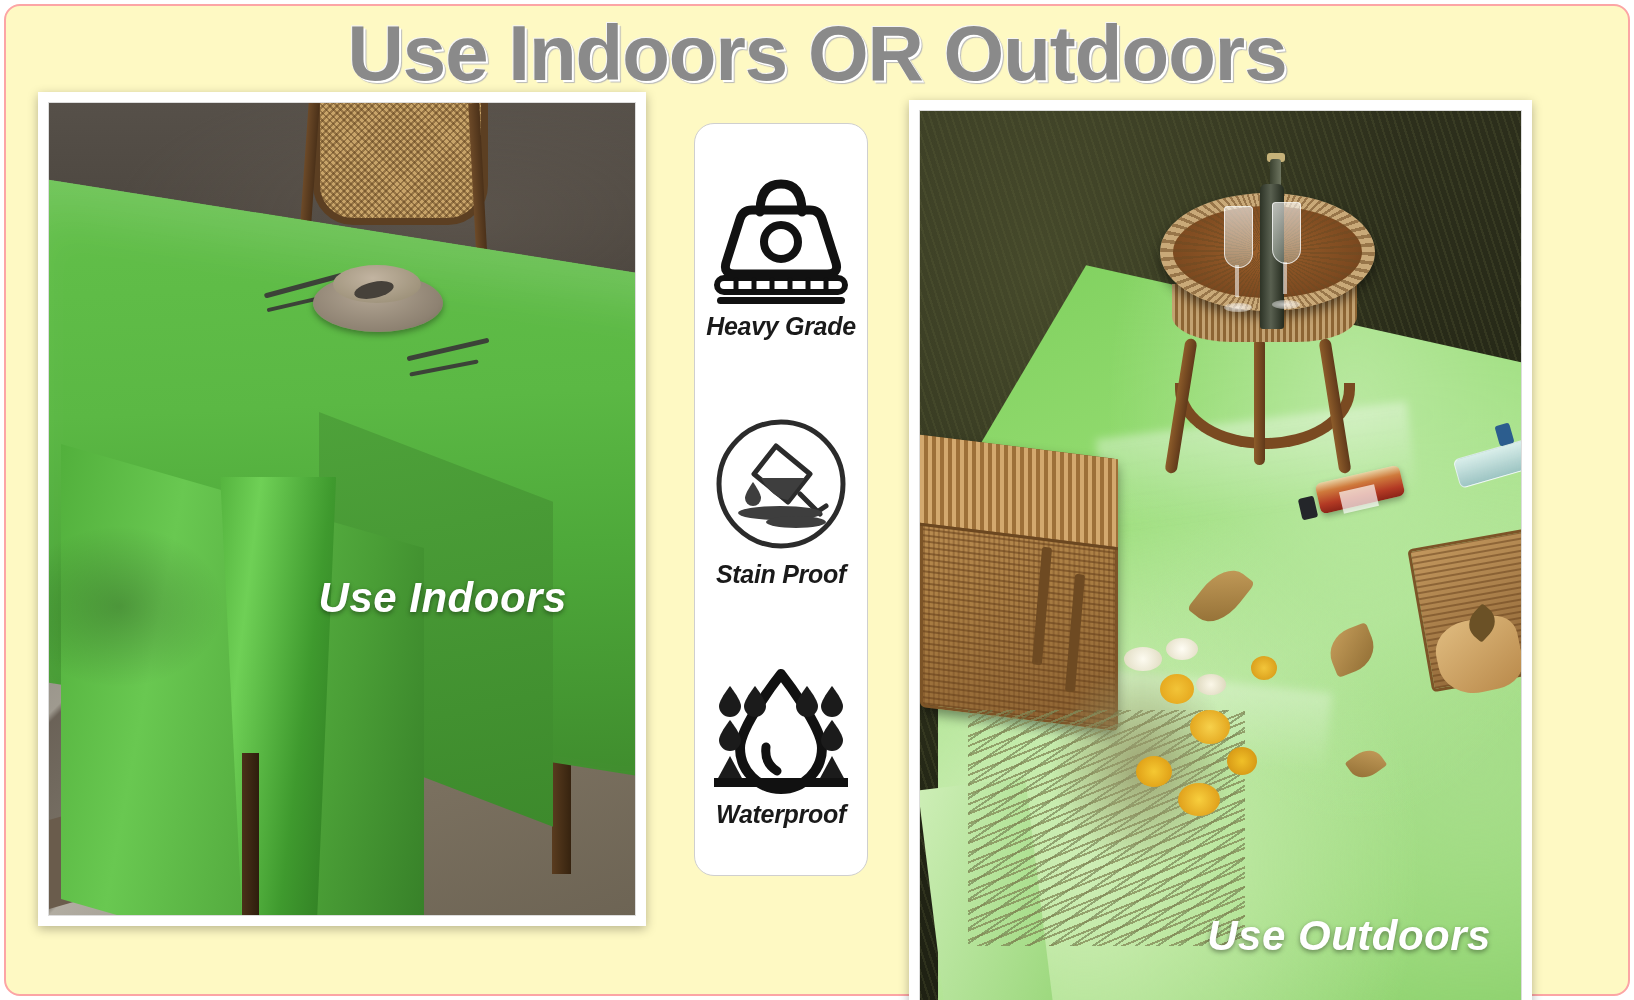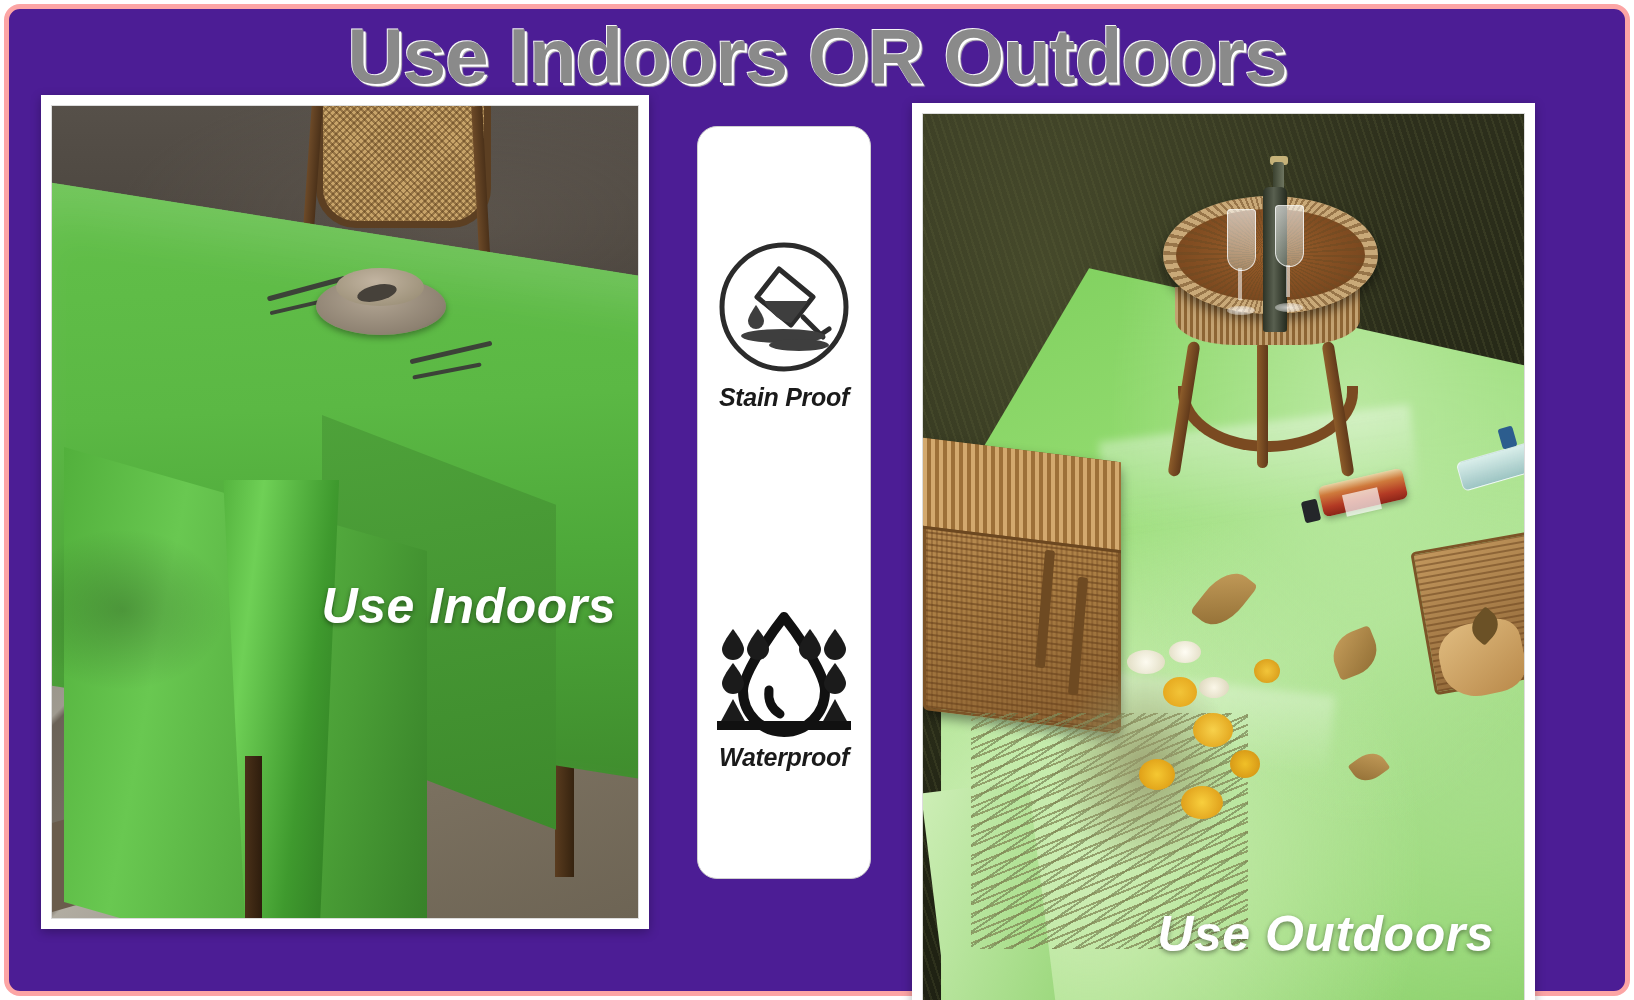--- a/index.html
+++ b/index.html
@@ -10,22 +10,22 @@
     background: #ffffff;
     font-family: "Liberation Sans", sans-serif;
     overflow: hidden;
   }
 
   
   .page {
     position: absolute;
     left: 4px;  top: 4px;
     width: 1626px; height: 992px;
-    background: #4c1d95;
-    border: 5px solid #fca5a5;
+    background: #fef9c3;
+    border: 2px solid #fca5a5;
     border-radius: 16px;
   }
 
   
   .headline {
     position: absolute;
     left: 0; top: 8px;
     width: 100%;
     text-align: center;
     font-size: 78px;
@@ -466,21 +466,21 @@
   .outdoor .bl-w1 { left: 34%; top: 59%; width: 38px; height: 24px; background: radial-gradient(circle, #fdfbf0, #ded9be); }
   .outdoor .bl-w2 { left: 41%; top: 58%; width: 32px; height: 22px; background: radial-gradient(circle, #fffdf4, #e0dac0); }
   .outdoor .bl-w3 { left: 46%; top: 62%; width: 30px; height: 21px; background: radial-gradient(circle, #fbf7e8, #d9d3b7); }
 
   
   .caption {
     position: absolute;
     color: #ffffff;
     font-style: italic;
     font-weight: bold;
-    font-size: 50px;
+    font-size: 42px;
     letter-spacing: .5px;
     text-shadow: 0 2px 5px rgba(0,0,0,.42);
     white-space: nowrap;
   }
   .caption.indoors  { left: 46%;  top: 58%; }
   .caption.outdoors { right: 5%;  bottom: 6.5%; }
 
   
   .feature-card {
     position: absolute;
@@ -543,20 +543,38 @@
       <div class="plate-inner"></div>
       <div class="plate-food"></div>
       <div class="knife"></div>
       <div class="knife2"></div>
       <div class="caption indoors">Use Indoors</div>
     </div>
   </div>
 
   <div class="feature-card">
 
+    <div class="feature">
+      <svg class="feature-icon" width="146" height="132" viewBox="0 0 146 132">
+        <path d="M52 38 q0 -28 21 -28 q21 0 21 28" fill="none" stroke="#111" stroke-width="9" stroke-linecap="round"></path>
+        <path d="M44 36 h58 q9 0 12 9 l14 44 q3 11 -9 11 H27 q-12 0 -9 -11 l14 -44 q3 -9 12 -9 Z" fill="none" stroke="#111" stroke-width="9" stroke-linejoin="round"></path>
+        <circle cx="73" cy="68" r="17" fill="none" stroke="#111" stroke-width="8"></circle>
+        <rect x="9" y="104" width="128" height="14" rx="7" fill="none" stroke="#111" stroke-width="6"></rect>
+        <g stroke="#111" stroke-width="5" stroke-linecap="round">
+          <line x1="28" y1="106" x2="28" y2="116"></line>
+          <line x1="46" y1="106" x2="46" y2="116"></line>
+          <line x1="64" y1="106" x2="64" y2="116"></line>
+          <line x1="82" y1="106" x2="82" y2="116"></line>
+          <line x1="100" y1="106" x2="100" y2="116"></line>
+          <line x1="118" y1="106" x2="118" y2="116"></line>
+        </g>
+        <rect x="9" y="123" width="128" height="7" rx="3.5" fill="#111"></rect>
+      </svg>
+      <div class="feature-label">Heavy Grade</div>
+    </div>
 
     <div class="feature">
       <svg class="feature-icon" width="146" height="140" viewBox="0 0 146 140">
         <circle cx="73" cy="70" r="62" fill="none" stroke="#2b2b2b" stroke-width="5"></circle>
         <path d="M68 32 L102 60 L80 88 L46 60 Z" fill="none" stroke="#2b2b2b" stroke-width="5" stroke-linejoin="round"></path>
         <path d="M53 64 L97 64 L80 86 Q64 84 53 64 Z" fill="#3e3e3e"></path>
         <line x1="92" y1="80" x2="112" y2="100" stroke="#2b2b2b" stroke-width="5" stroke-linecap="round"></line>
         <line x1="100" y1="104" x2="118" y2="92" stroke="#2b2b2b" stroke-width="5" stroke-linecap="round"></line>
         <path d="M45 68 c0 0 8 11 8 16 a8 8 0 0 1 -16 0 c0 -5 8 -16 8 -16 Z" fill="#3e3e3e"></path>
         <ellipse cx="72" cy="99" rx="42" ry="7" fill="#3e3e3e"></ellipse>

